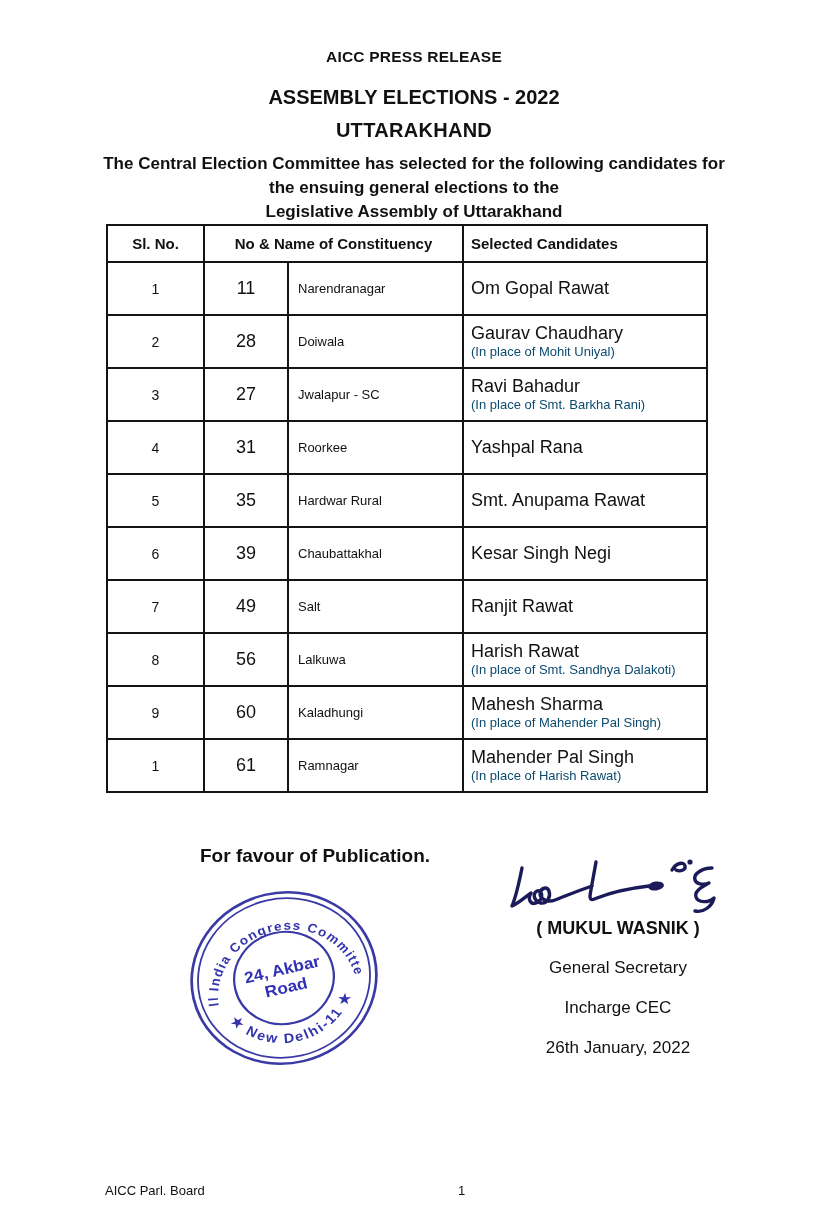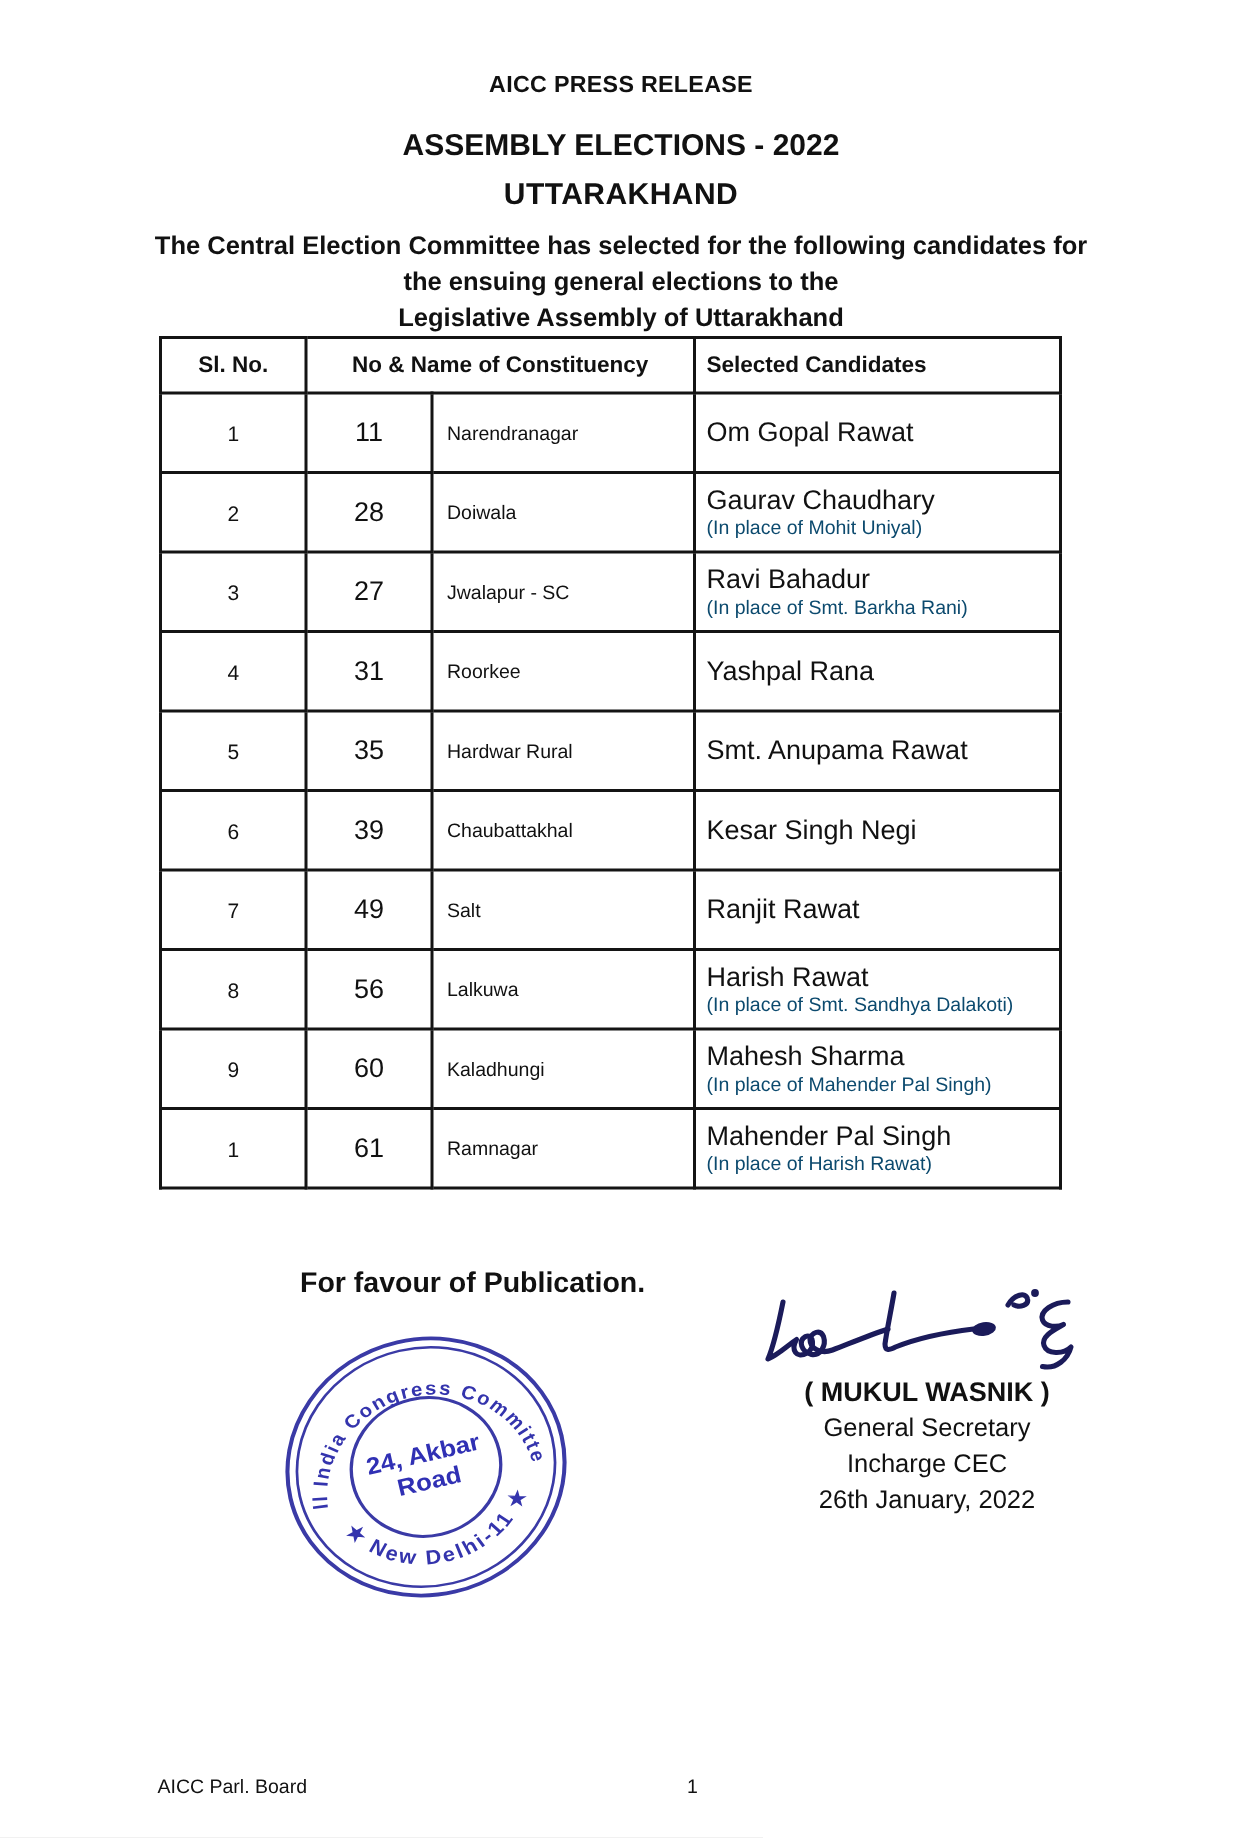--- a/index.html
+++ b/index.html
@@ -43,21 +43,21 @@
   .stamp .arc-top{font-size:15px;letter-spacing:1.5px;}
   .stamp .arc-bot{font-size:16px;letter-spacing:2px;}
   .stamp .ctr{fill:#3030b4;font-weight:bold;font-size:19px;}
 
   .signature{left:506px;top:856px;}
   .signature path{fill:none;stroke:#1b1b5a;stroke-width:3.4;stroke-linecap:round;stroke-linejoin:round;}
   .signature .blob{fill:#1b1b5a;stroke:none;}
 
   .sig-block{left:500px;top:916px;width:236px;text-align:center;line-height:24px;}
   .sig-name{font-size:18px;font-weight:bold;}
-  .sig-line{font-size:17px;}
+  .sig-line{font-size:17px;margin-top:16px;}
 
   .footer-left{left:105px;top:1183px;font-size:13px;}
   .footer-page{left:458px;top:1183px;font-size:13px;}
 </style>
 </head>
 <body>
 
 <div class="page">
 
   <div class="abs centered h-press">AICC PRESS RELEASE</div>

